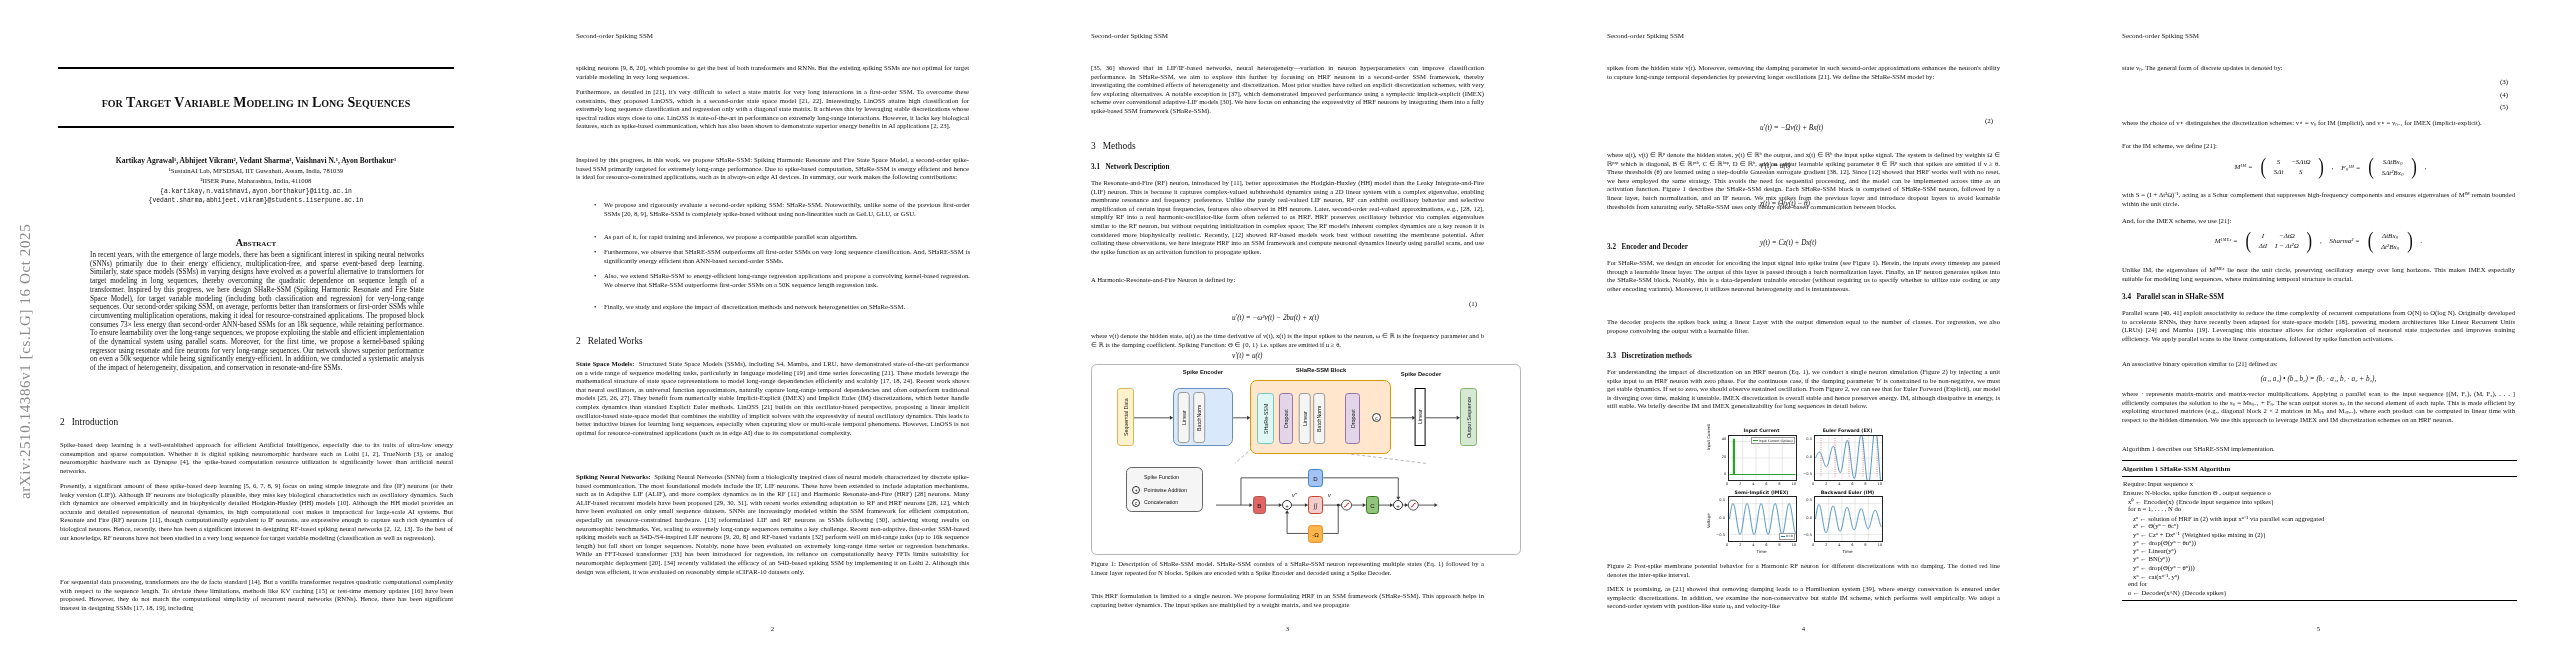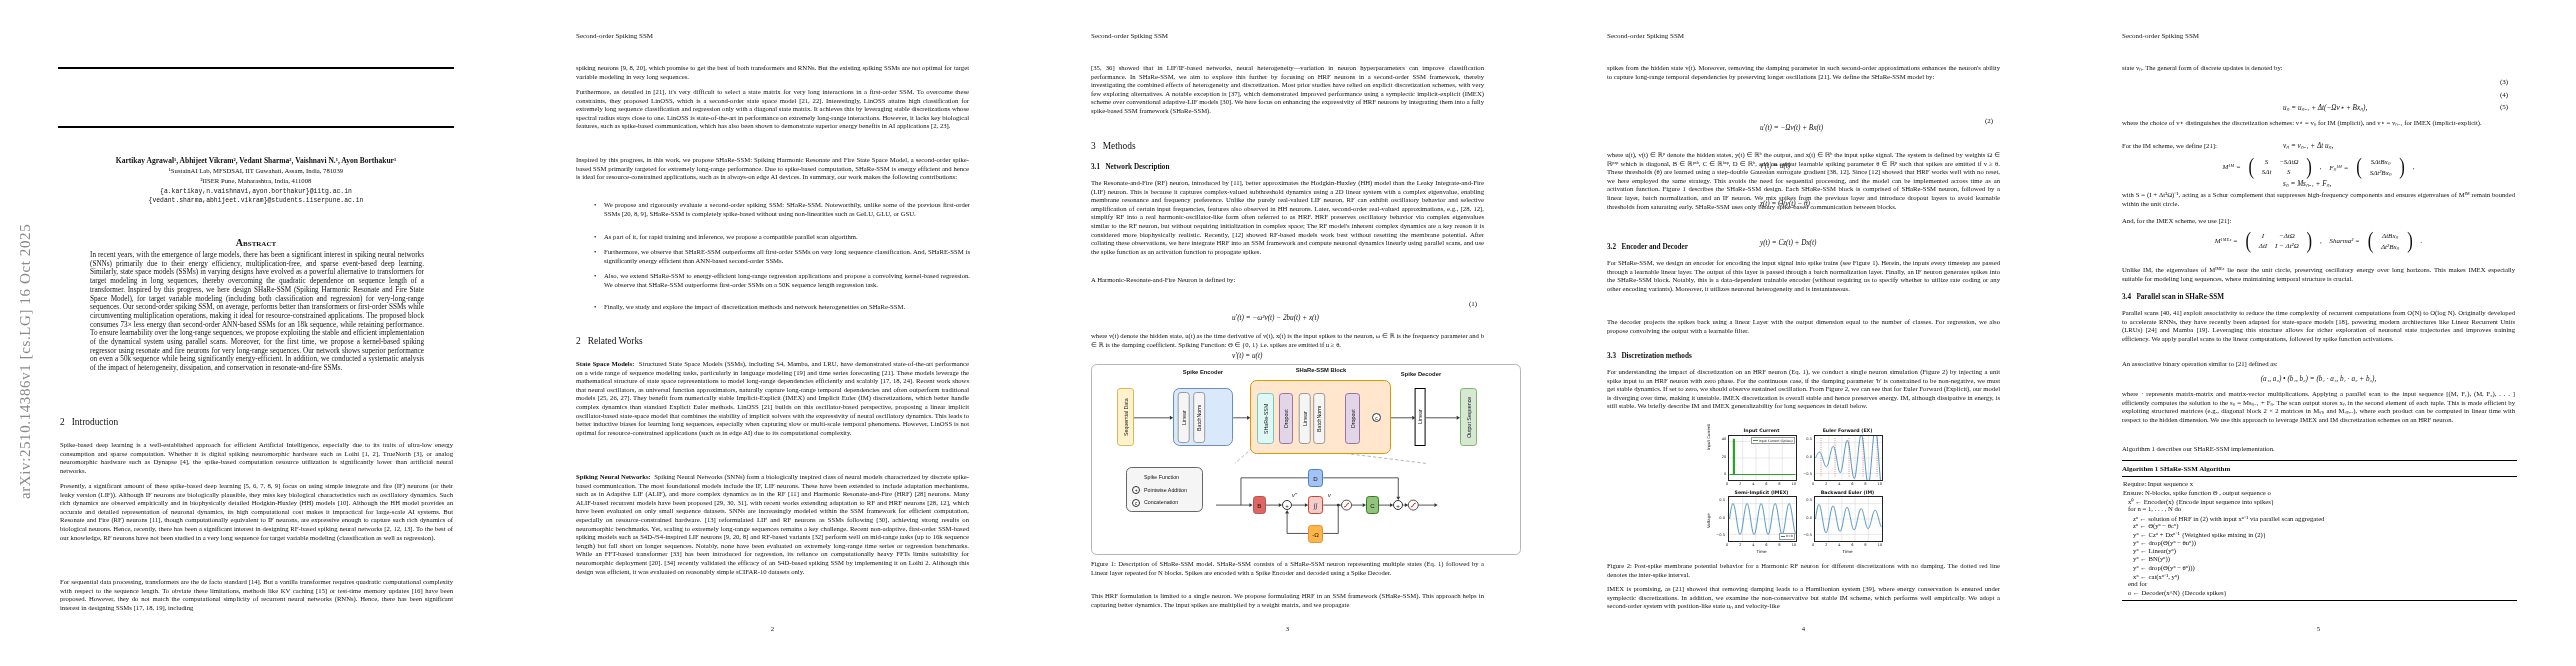--- a/index.html
+++ b/index.html
@@ -41,20 +41,21 @@
   .algoline{position:absolute;font-size:6.7px;white-space:pre;}
   svg{position:absolute;left:0;top:0;}
 </style>
 </head>
 <body>
 
 <div class="pg" style="left:0">
   <div class="arxiv" style="left:10px;top:183px;width:30px;height:356px">arXiv:2510.14386v1  [cs.LG]  16 Oct 2025</div>
 
   <div class="rule" style="left:58px;top:67px;width:396px;height:1.7px"></div>
+  <div class="abs" style="left:58px;top:93px;width:396px;text-align:center;font-variant:small-caps;font-weight:bold;font-size:14px;line-height:19px">for Target Variable Modeling in Long Sequences</div>
   <div class="rule" style="left:58px;top:126px;width:396px;height:1.7px"></div>
 
   <div class="abs" style="left:58px;top:156px;width:396px;text-align:center;font-weight:bold;font-size:7.5px">Kartikay Agrawal¹, Abhijeet Vikram², Vedant Sharma², Vaishnavi N.¹, Ayon Borthakur¹</div>
   <div class="abs" style="left:58px;top:167px;width:396px;text-align:center;font-size:6.7px">¹SustainAI Lab, MFSDSAI, IIT Guwahati, Assam, India, 781039</div>
   <div class="abs" style="left:58px;top:177px;width:396px;text-align:center;font-size:6.7px">²IISER Pune, Maharashtra, India, 411008</div>
   <div class="abs mono" style="left:58px;top:188px;width:396px;text-align:center;font-size:6.4px">{a.kartikay,n.vaishnavi,ayon.borthakur}@iitg.ac.in</div>
   <div class="abs mono" style="left:58px;top:197px;width:396px;text-align:center;font-size:6.4px">{vedant.sharma,abhijeet.vikram}@students.iiserpune.ac.in</div>
 
   <div class="abs" style="left:58px;top:237px;width:396px;text-align:center;font-variant:small-caps;font-weight:bold;font-size:10px">Abstract</div>
   <div class="t" style="left:90px;top:251px;width:334px;font-size:7.2px;line-height:8.7px">In recent years, with the emergence of large models, there has been a significant interest in spiking neural networks (SNNs) primarily due to their energy efficiency, multiplication-free, and sparse event-based deep learning. Similarly, state space models (SSMs) in varying designs have evolved as a powerful alternative to transformers for target modeling in long sequences, thereby overcoming the quadratic dependence on sequence length of a transformer. Inspired by this progress, we here design SHaRe-SSM (Spiking Harmonic Resonate and Fire State Space Model), for target variable modeling (including both classification and regression) for very-long-range sequences. Our second-order spiking SSM, on average, performs better than transformers or first-order SSMs while circumventing multiplication operations, making it ideal for resource-constrained applications. The proposed block consumes 73× less energy than second-order ANN-based SSMs for an 18k sequence, while retaining performance. To ensure learnability over the long-range sequences, we propose exploiting the stable and efficient implementation of the dynamical system using parallel scans. Moreover, for the first time, we propose a kernel-based spiking regressor using resonate and fire neurons for very long-range sequences. Our network shows superior performance on even a 50k sequence while being significantly energy-efficient. In addition, we conducted a systematic analysis of the impact of heterogeneity, dissipation, and conservation in resonate-and-fire SSMs.</div>
@@ -384,33 +385,28 @@
 
   <div class="cap" style="left:61px;top:561px;width:393px">Figure 2: Post-spike membrane potential behavior for a Harmonic RF neuron for different discretizations with no damping. The dotted red line denotes the inter-spike interval.</div>
   <div class="t" style="left:61px;top:585px;width:393px">IMEX is promising, as [21] showed that removing damping leads to a Hamiltonian system [39], where energy conservation is ensured under symplectic discretizations. In addition, we examine the non-conservative but stable IM scheme, which performs well empirically. We adopt a second-order system with position-like state uₙ and velocity-like</div>
   <div class="pnum" style="left:61px;top:625px;width:393px;text-align:center">4</div>
 </div>
 
 <div class="pg" style="left:2061px">
   <div class="hdr" style="left:61px;top:32px">Second-order Spiking SSM</div>
   <div class="t" style="left:61px;top:64px;width:393px">state vₙ. The general form of discrete updates is denoted by:</div>
 
-  <div class="eqblk" style="left:222px;top:76px">
-    <div>uₙ = uₙ₋₁ + Δt(−Ωv⋆ + Bxₙ),</div>
-    <div>vₙ = vₙ₋₁ + Δt uₙ,</div>
-    <div>sₙ = Msₙ₋₁ + Fₙ,</div>
-  </div>
   <div class="eqn" style="left:439px;top:78px">(3)</div>
   <div class="eqn" style="left:439px;top:91px">(4)</div>
   <div class="eqn" style="left:439px;top:103px">(5)</div>
 
   <div class="t" style="left:61px;top:119px;width:393px">where the choice of v⋆ distinguishes the discretization schemes: v⋆ = vₙ for IM (implicit), and v⋆ = vₙ₋₁ for IMEX (implicit-explicit).</div>
   <div class="t" style="left:61px;top:142px;width:393px">For the IM scheme, we define [21]:</div>
 
-  <div class="mxwrap" style="left:61px;top:157px;width:393px">
+  <div class="mxwrap" style="left:73px;top:157px;width:393px">
     <span>Mᴵᴹ =</span>
     <span class="paren">(</span>
     <span class="mgrid">
       <span>S</span>
         <span>−SΔtΩ</span>
       <span>SΔt</span>
         <span>S</span>
     </span>
     <span class="paren">)</span>
     <span>,</span>

